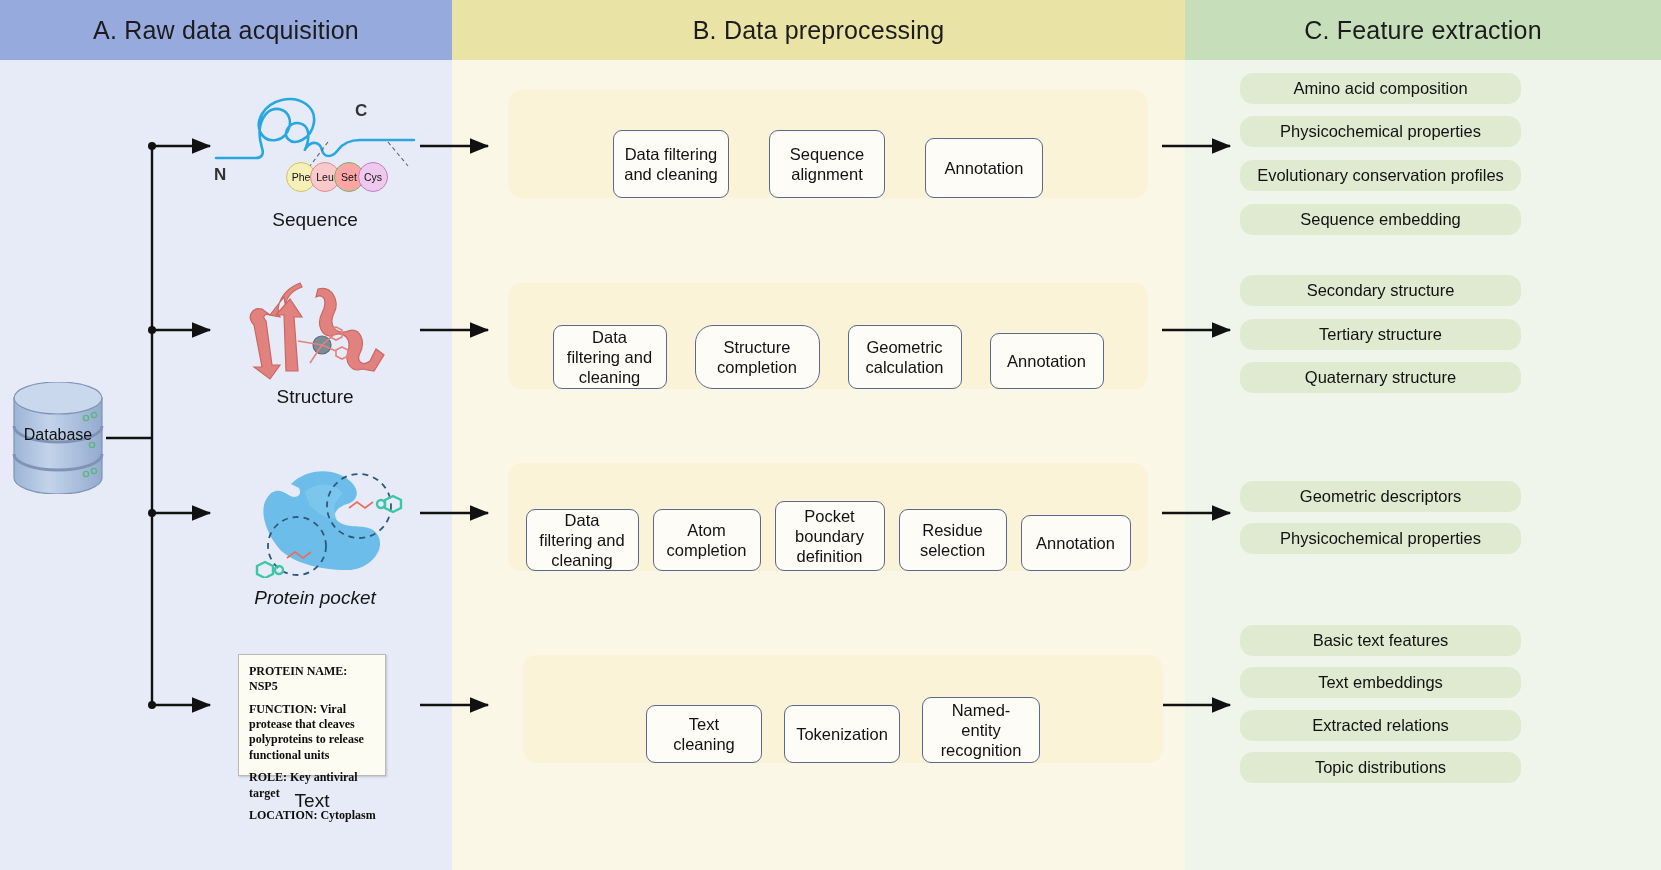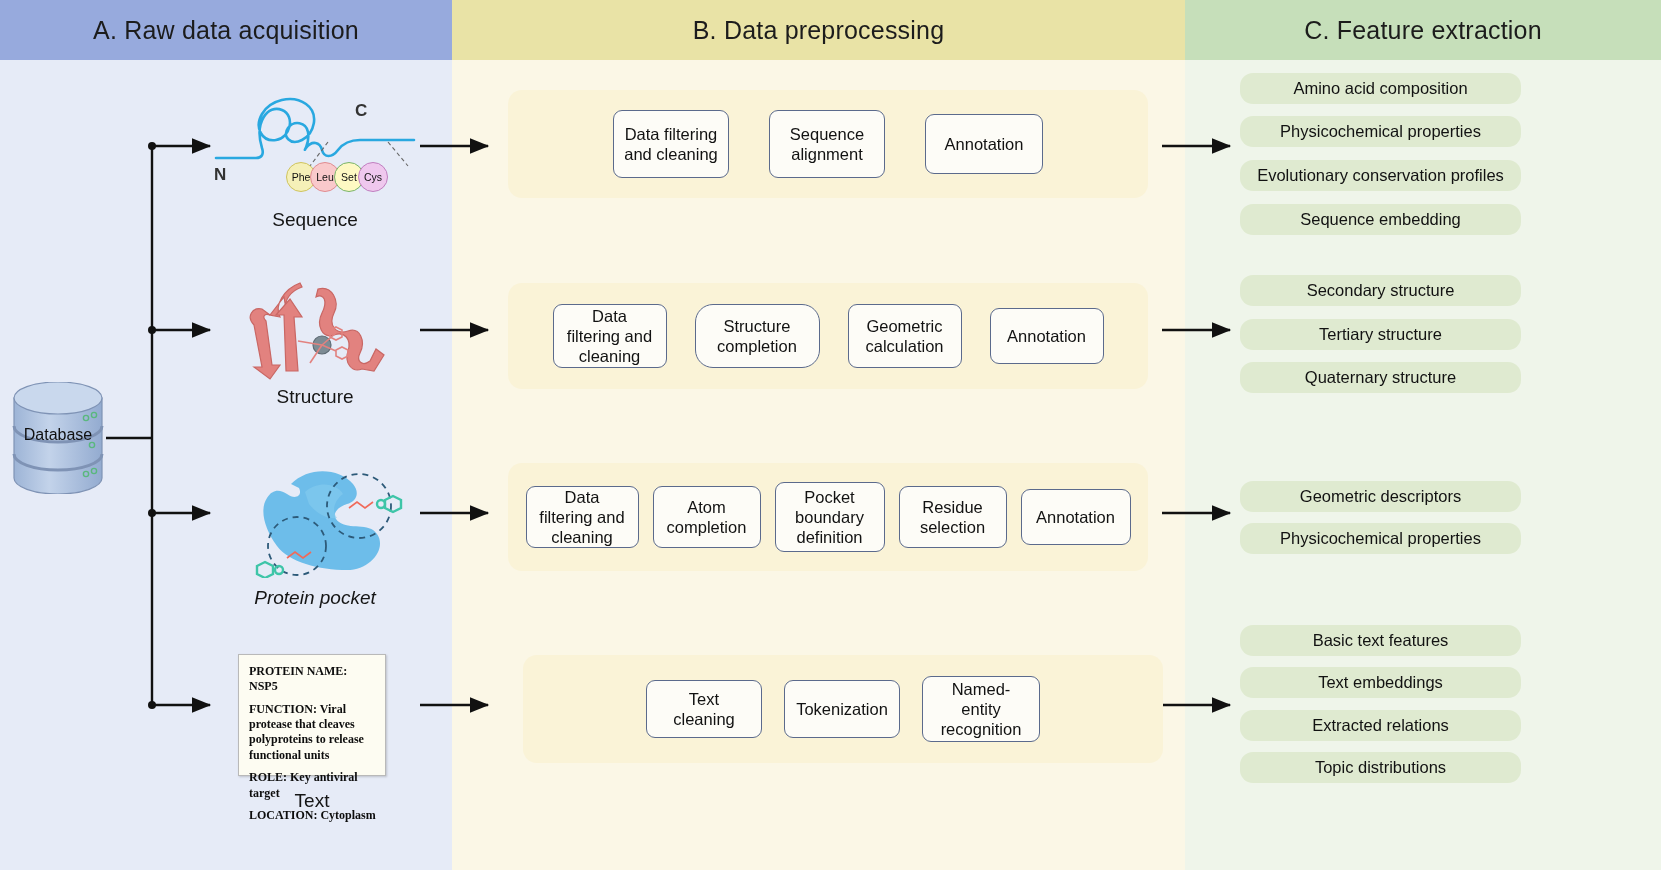--- a/index.html
+++ b/index.html
@@ -58,21 +58,21 @@
     padding: 9px 8px 6px 10px;
     font-family: "Liberation Serif", serif; font-weight: bold;
     font-size: 12px; line-height: 1.28; color: #0d0d0d;
   }
   #text-card p { margin-bottom: 7px; }
   #text-card p:last-child { margin-bottom: 0; }
 
   
   .b-group {
     position: absolute; background: #faf3d7; border-radius: 14px;
-    display: flex; align-items: center; justify-content: center;
+    display: flex; align-items: flex-end; justify-content: center;
   }
   .b-box {
     background: #fdfcf7; border: 1.2px solid #5b6a8c; border-radius: 9px;
     display: flex; align-items: center; justify-content: center;
     text-align: center; font-size: 16.5px; color: #121212; line-height: 1.22;
     padding: 6px 10px;
   }
 
   
   .c-pill {
@@ -159,21 +159,21 @@
       <text x="145" y="28" font-family="Liberation Sans, sans-serif" font-size="17" font-weight="bold" fill="#333">C</text>
       <g stroke="#666" stroke-width="1.1" stroke-dasharray="4,3" fill="none">
         <path d="M118,54 L100,78"></path>
         <path d="M178,54 L198,78"></path>
       </g>
     </svg>
   </div>
   <div style="position:absolute;left:286px;top:162px;">
     <div class="bead" style="left:0;   top:0; background:#f5f0b8; border:1.3px solid #cfc45e;">Phe</div>
     <div class="bead" style="left:24px;top:0; background:#f9c9cb; border:1.3px solid #e08b90;">Leu</div>
-    <div class="bead" style="left:48px;top:0; background:#fef9c3; border:1.3px solid #79b469;">Set</div>
+    <div class="bead" style="left:48px;top:0; background:#fca5a5; border:1.3px solid #79b469;">Set</div>
     <div class="bead" style="left:72px;top:0; background:#efc8ee; border:1.3px solid #c07fc0;">Cys</div>
   </div>
   <div class="row-label" style="left:185px; top:209px;">Sequence</div>
 
   <div class="illus" style="left:240px; top:275px; width:170px; height:110px;">
     <svg width="170" height="110" viewBox="0 0 170 110">
       <g fill="#e2827f" stroke="#c96764" stroke-width="1.2">
         <path d="M60,8 C44,14 34,30 40,42 L30,40 L44,22 L46,34 C44,26 50,16 62,12 z"></path>
         <path d="M22,34 C12,32 6,42 14,50 L22,92 L14,92 L30,104 L40,90 L32,90 L26,46
                  C22,42 24,38 30,40 z"></path>

